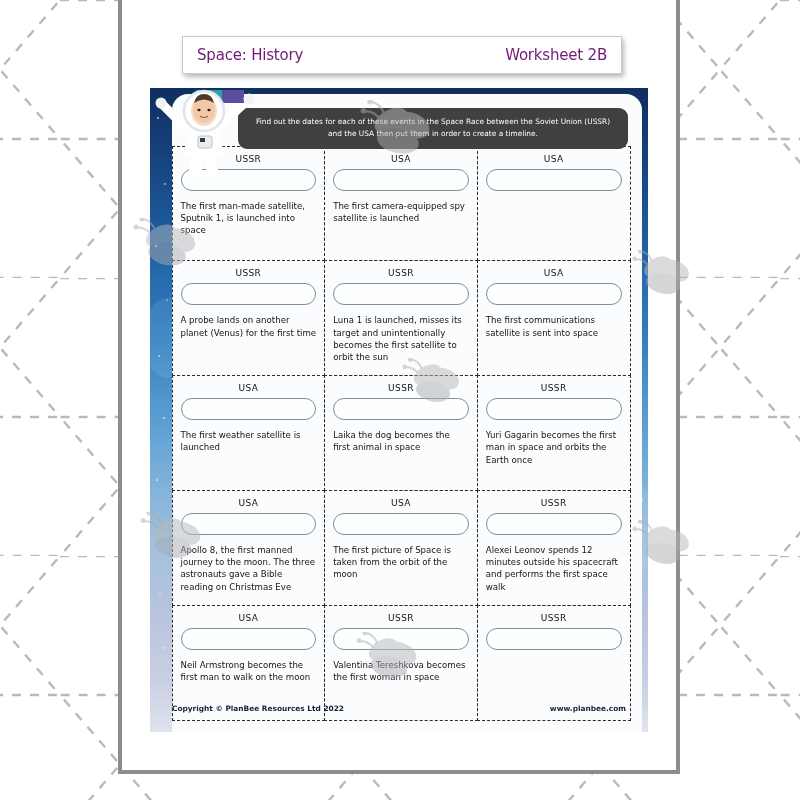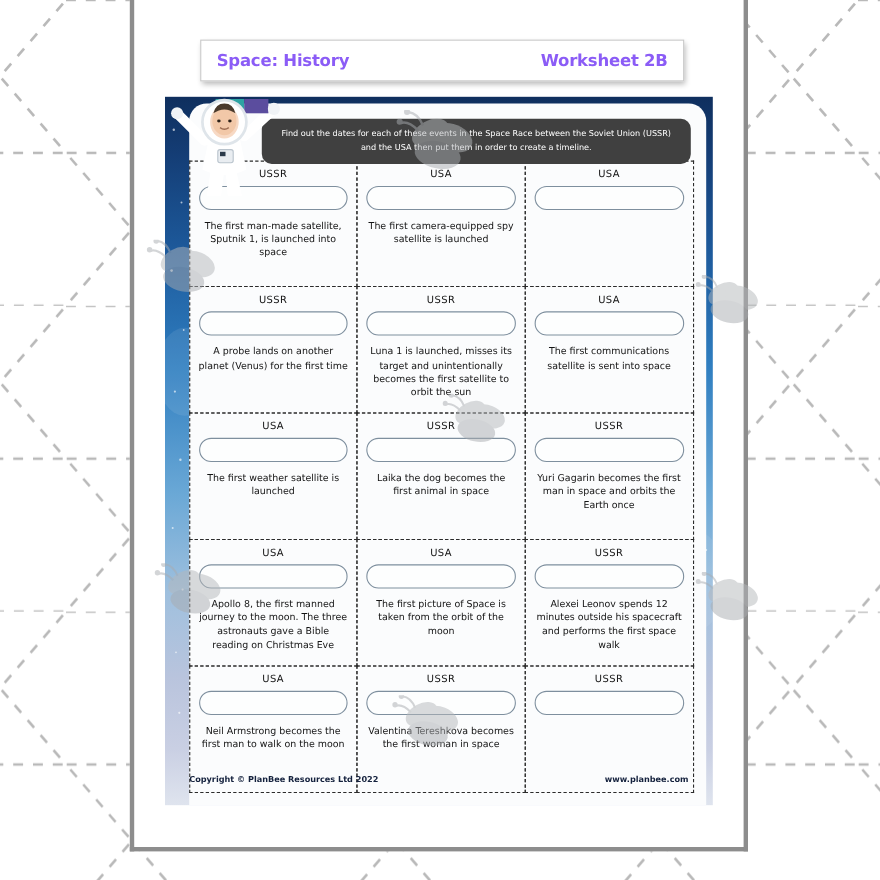--- a/index.html
+++ b/index.html
@@ -55,23 +55,23 @@
     box-shadow: 2px 3px 5px rgba(0,0,0,0.28);
     z-index: 6;
     display: flex;
     align-items: center;
     justify-content: space-between;
     padding: 0 14px;
     box-sizing: border-box;
   }
   .title-left, .title-right {
     font-family: "DejaVu Sans", sans-serif;
-    font-weight: bold;
+    font-weight: normal;
     font-size: 15px;
-    color: #8b5cf6;
+    color: #701a75;
     letter-spacing: -0.2px;
     white-space: nowrap;
   }
 
   
   .worksheet {
     position: absolute;
     left: 150px;
     top: 88px;
     width: 498px;
@@ -179,21 +179,21 @@
     background: rgba(255,255,255,0.55);
     box-sizing: border-box;
     margin-bottom: 6px;
     flex: none;
   }
 
   .cell-text {
     font-size: 8.6px;
     line-height: 1.42;
     color: #141414;
-    text-align: center;
+    text-align: left;
     flex: 1;
     display: flex;
     align-items: flex-start;
     justify-content: center;
     padding-top: 3px;
   }
 
   
   .footer {
     position: absolute;

